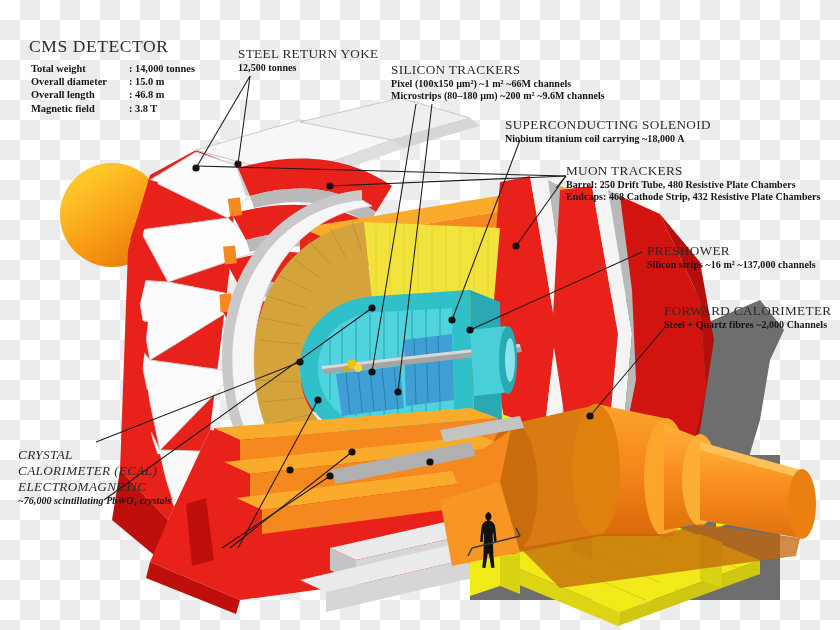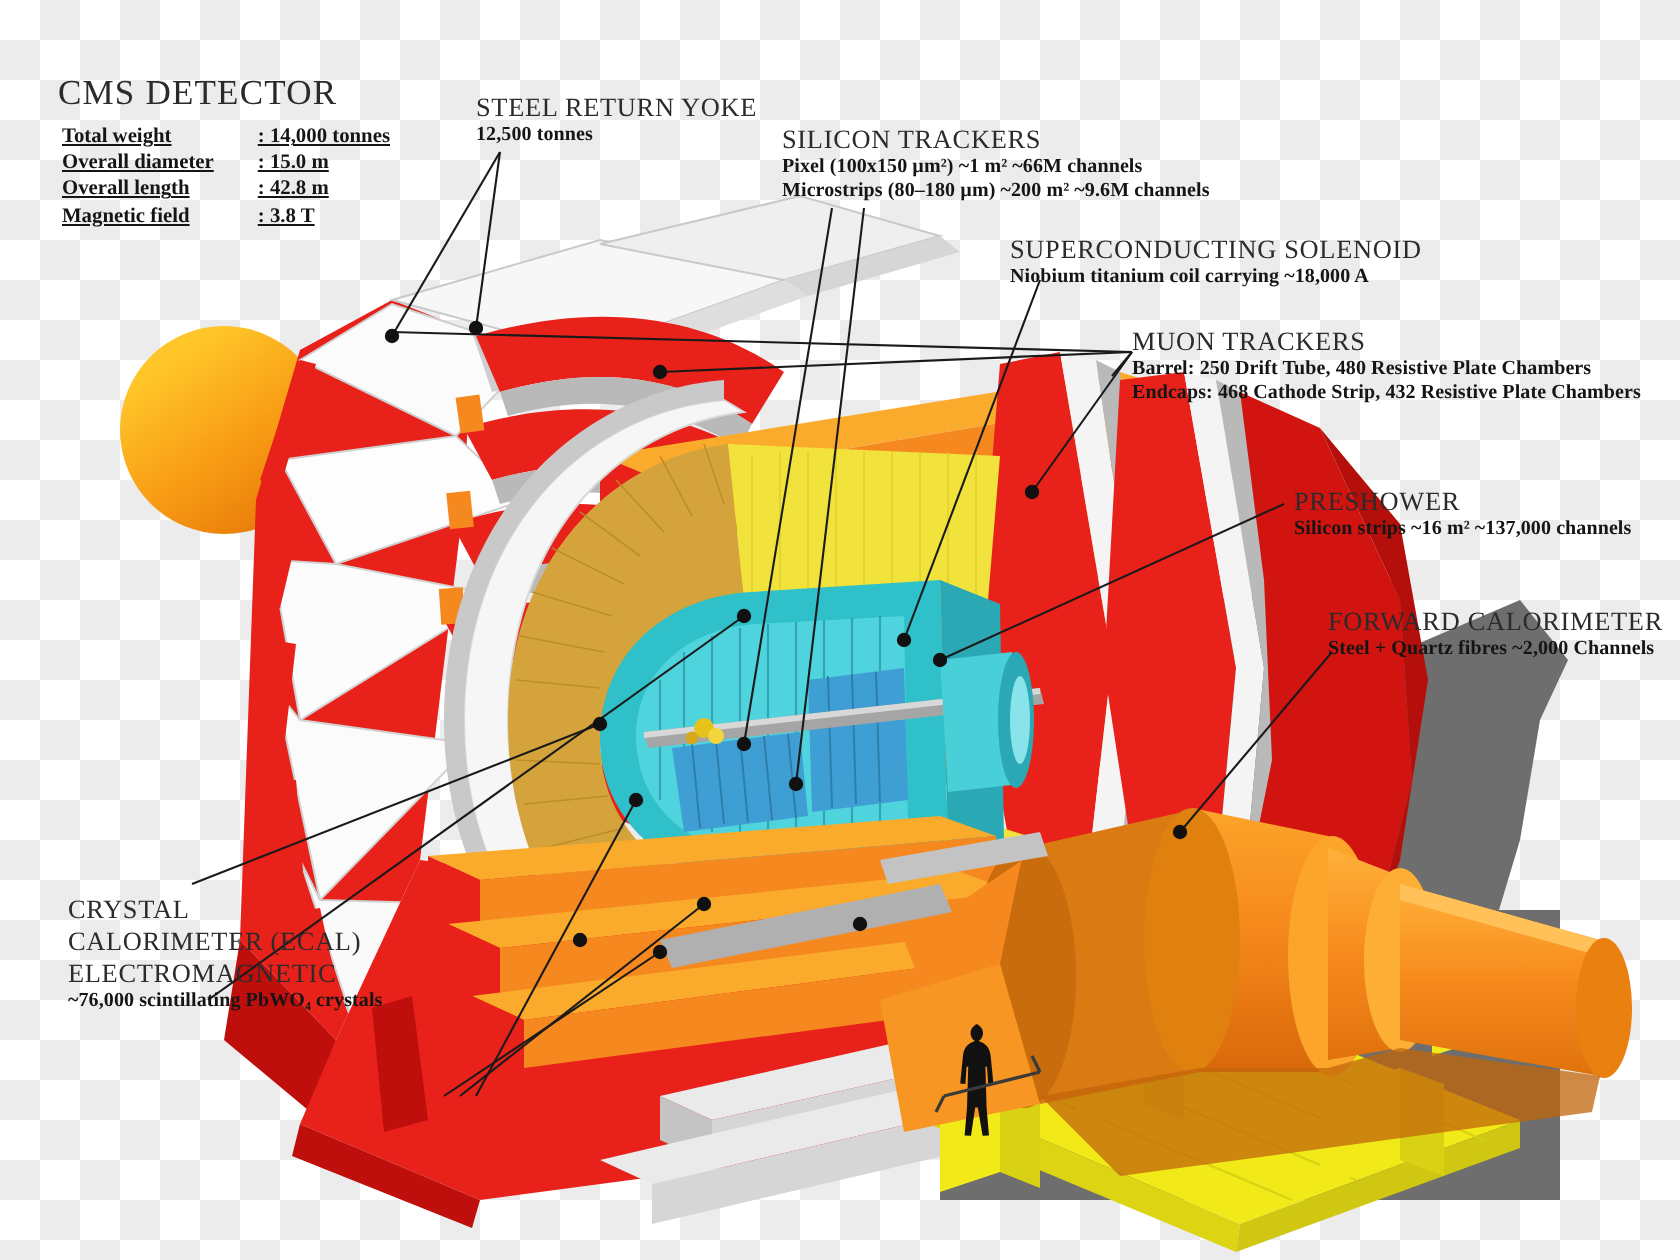--- a/index.html
+++ b/index.html
@@ -15,21 +15,21 @@
   }
   #stage{position:absolute;left:0;top:0;width:784px;height:630px;}
   .art{position:absolute;left:0;top:0;width:840px;height:630px;}
   .lbl{position:absolute;color:#231f20;line-height:1.22;white-space:nowrap;}
   .lbl .hd{font-size:13.2px;letter-spacing:.35px;color:#2b2b2b;}
   .lbl .sub{font-size:10px;font-weight:bold;color:#151515;letter-spacing:.05px;}
   .title{position:absolute;left:29px;top:36px;}
   .title .t{font-size:17.5px;letter-spacing:.6px;color:#2b2b2b;}
   .specs{position:absolute;left:31px;top:62px;font-size:10.4px;font-weight:bold;color:#151515;}
   .specs table{border-collapse:collapse;}
-  .specs td{padding:1.1px 0;font-size:10.4px;font-weight:bold;vertical-align:top;text-decoration:underline;}
+  .specs td{padding:1.1px 0;font-size:10.4px;font-weight:bold;vertical-align:top;}
   .specs td.k{padding-right:22px;}
 </style>
 </head>
 <body>
 
 <div id="stage">
 
   <svg class="art" viewBox="0 0 840 630">
     <defs>
       <linearGradient id="gSphere" x1="0.25" y1="0.15" x2="0.8" y2="0.95">
@@ -432,21 +432,21 @@
         <tr>
           <td class="k">Total weight</td>
           <td class="v">: 14,000 tonnes</td>
         </tr>
         <tr>
           <td class="k">Overall diameter</td>
           <td class="v">: 15.0 m</td>
         </tr>
         <tr>
           <td class="k">Overall length</td>
-          <td class="v">: 42.8 m</td>
+          <td class="v">: 46.8 m</td>
         </tr>
         <tr>
           <td class="k">Magnetic field</td>
           <td class="v">: 3.8 T</td>
         </tr>
       </tbody>
     </table>
   </div>
 
   <div class="lbl" style="left:238px;top:46px;">
@@ -474,21 +474,21 @@
   <div class="lbl" style="left:647px;top:243px;">
     <div class="hd">PRESHOWER</div>
     <div class="sub">Silicon strips ~16 m² ~137,000 channels</div>
   </div>
 
   <div class="lbl" style="left:664px;top:303px;">
     <div class="hd">FORWARD CALORIMETER</div>
     <div class="sub">Steel + Quartz fibres ~2,000 Channels</div>
   </div>
 
-  <div class="lbl" style="left:34px;top:447px;">
+  <div class="lbl" style="left:18px;top:447px;font-style:italic;">
     <div class="hd">CRYSTAL</div>
     <div class="hd">CALORIMETER (ECAL)</div>
     <div class="hd">ELECTROMAGNETIC</div>
     <div class="sub">~76,000 scintillating PbWO₄ crystals</div>
   </div>
 
 
 </div>
 
 </body></html>

